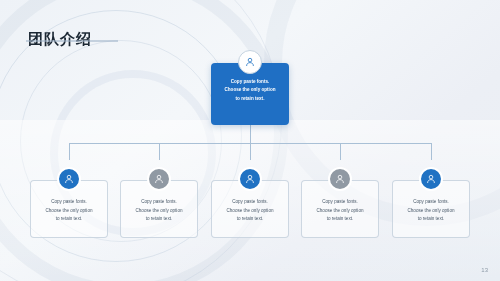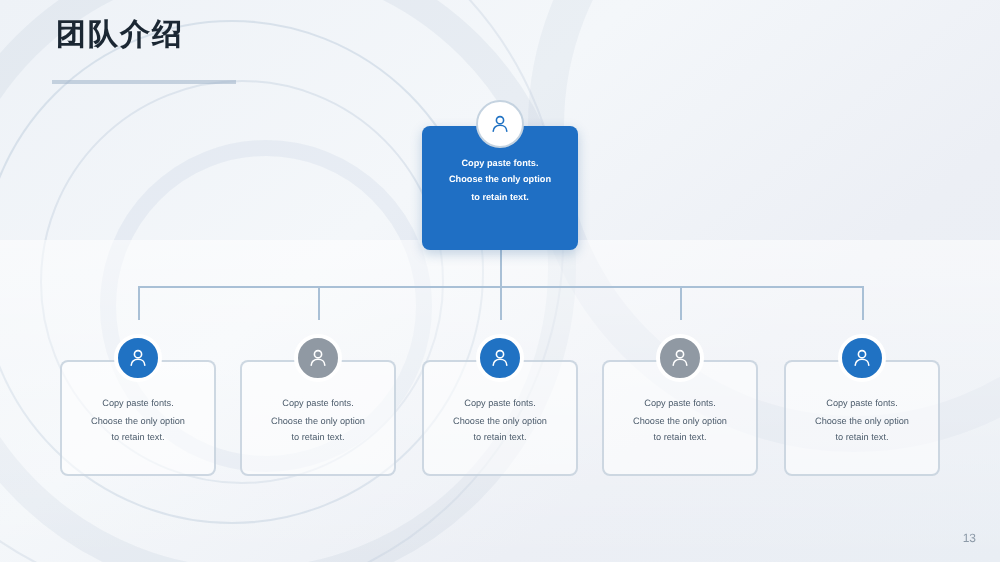--- a/index.html
+++ b/index.html
@@ -36,21 +36,21 @@
   .bg-band {
     position: absolute;
     pointer-events: none;
     background: linear-gradient(180deg, rgba(255,255,255,0.55), rgba(255,255,255,0));
   }
   .band1 { left: 0; top: 120px; width: 500px; height: 161px; }
 
   .title {
     position: absolute;
     left: 28px;
-    top: 8px;
+    top: 30px;
     font-size: 15px;
     font-weight: bold;
     color: #1b2733;
     letter-spacing: 1px;
   }
   .title-underline {
     position: absolute;
     left: 26px;
     top: 40px;
     width: 92px;

